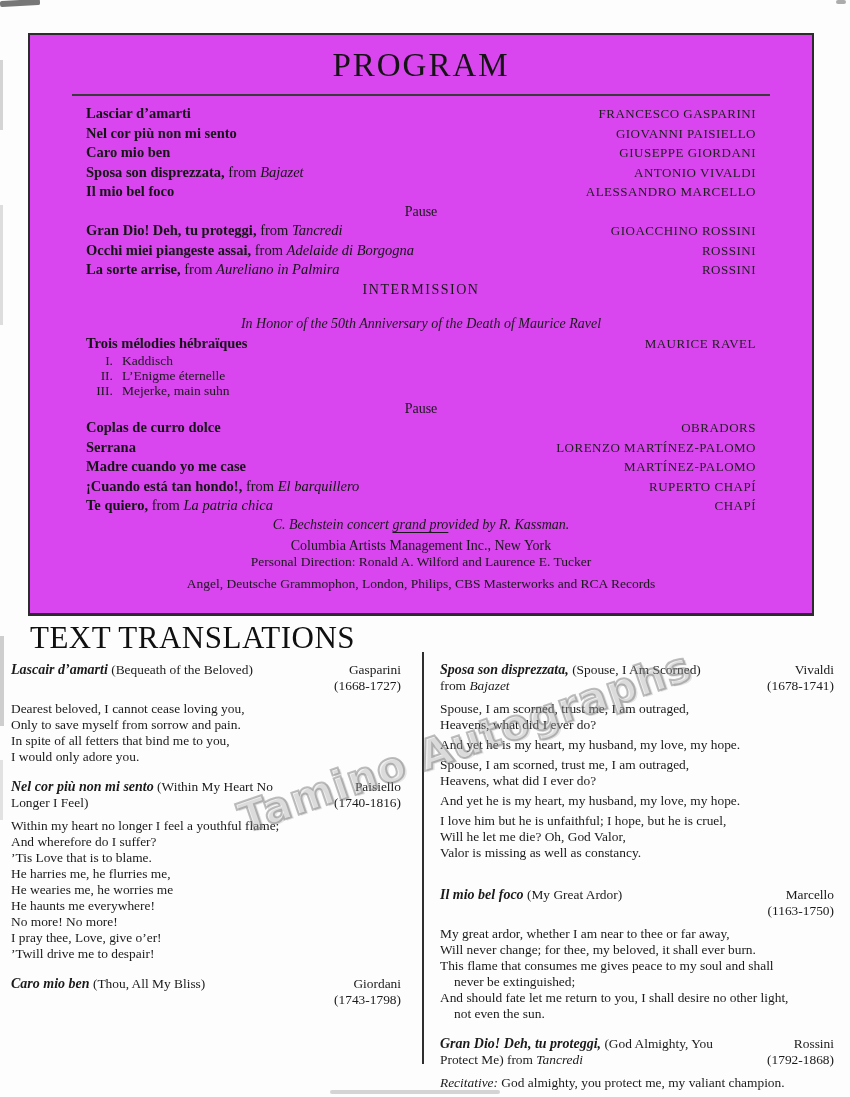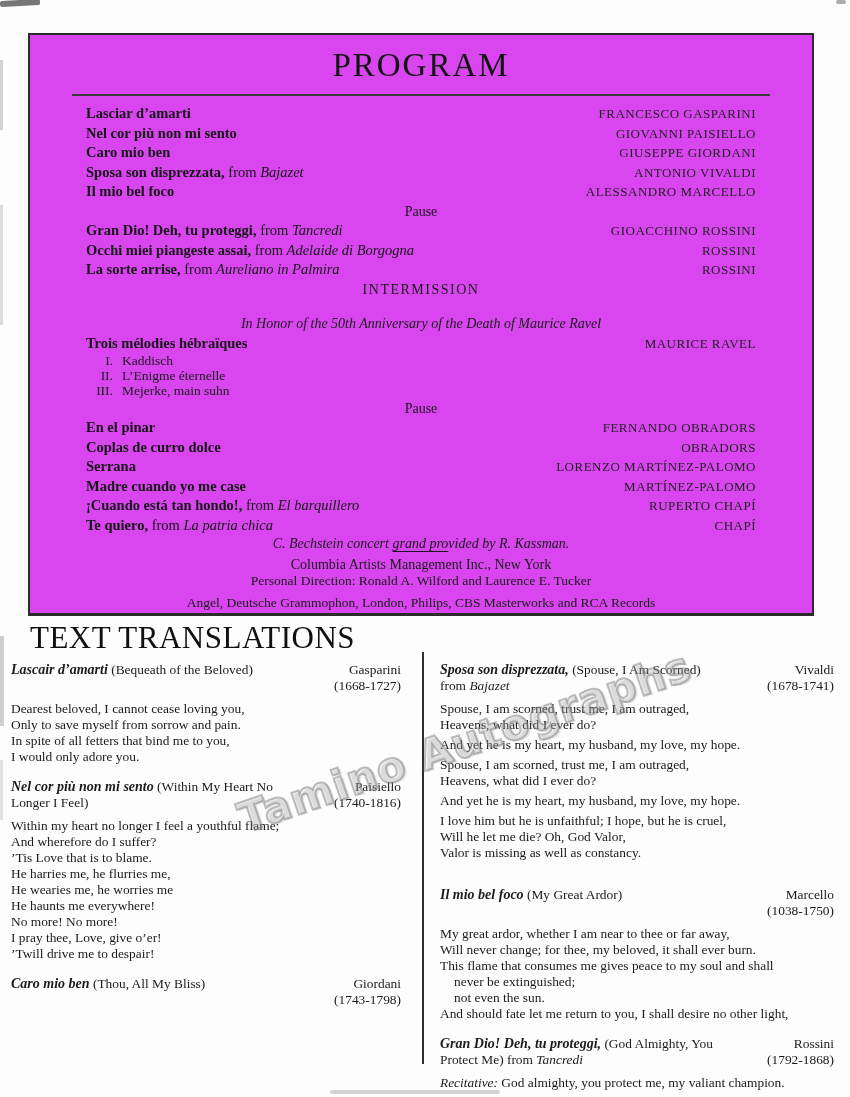--- a/index.html
+++ b/index.html
@@ -155,24 +155,20 @@
         <div class="p-mov">
           <span class="num">II.</span>
           <span>L’Enigme éternelle</span>
         </div>
         <div class="p-mov">
           <span class="num">III.</span>
           <span>Mejerke, main suhn</span>
         </div>
         <div class="p-center ">Pause</div>
         <div class="p-row">
-          <span class="p-title"><span class="pt-main">En el pinar</span></span>
-          <span class="p-composer">FERNANDO OBRADORS</span>
-        </div>
-        <div class="p-row">
           <span class="p-title"><span class="pt-main">Coplas de curro dolce</span></span>
           <span class="p-composer">OBRADORS</span>
         </div>
         <div class="p-row">
           <span class="p-title"><span class="pt-main">Serrana</span></span>
           <span class="p-composer">LORENZO MARTÍNEZ-PALOMO</span>
         </div>
         <div class="p-row">
           <span class="p-title"><span class="pt-main">Madre cuando yo me case</span></span>
           <span class="p-composer">MARTÍNEZ-PALOMO</span>
@@ -275,31 +271,31 @@
             <div class="t-line">Will he let me die? Oh, God Valor,</div>
             <div class="t-line">Valor is missing as well as constancy.</div>
           </div>
         </div>
       </div>
       <div class="t-entry gap-lg">
         <div class="t-head">
           <div class="t-title"><span class="tt-main">Il mio bel foco</span> <span class="tt-sub">(My Great Ardor)</span></div>
           <div class="t-attr">
             <div>Marcello</div>
-            <div>(1038-1750)</div>
+            <div>(1163-1750)</div>
           </div>
         </div>
         <div class="t-body">
           <div class="t-stanza">
             <div class="t-line">My great ardor, whether I am near to thee or far away,</div>
             <div class="t-line">Will never change; for thee, my beloved, it shall ever burn.</div>
             <div class="t-line">This flame that consumes me gives peace to my soul and shall</div>
             <div class="t-line indent">never be extinguished;</div>
+            <div class="t-line">And should fate let me return to you, I shall desire no other light,</div>
             <div class="t-line indent">not even the sun.</div>
-            <div class="t-line">And should fate let me return to you, I shall desire no other light,</div>
           </div>
         </div>
       </div>
       <div class="t-entry gap-md">
         <div class="t-head">
           <div class="t-title"><span class="tt-main">Gran Dio! Deh, tu proteggi,</span> <span class="tt-sub">(God Almighty, You Protect Me) from</span> <span class="tt-work">Tancredi</span></div>
           <div class="t-attr">
             <div>Rossini</div>
             <div>(1792-1868)</div>
           </div>

